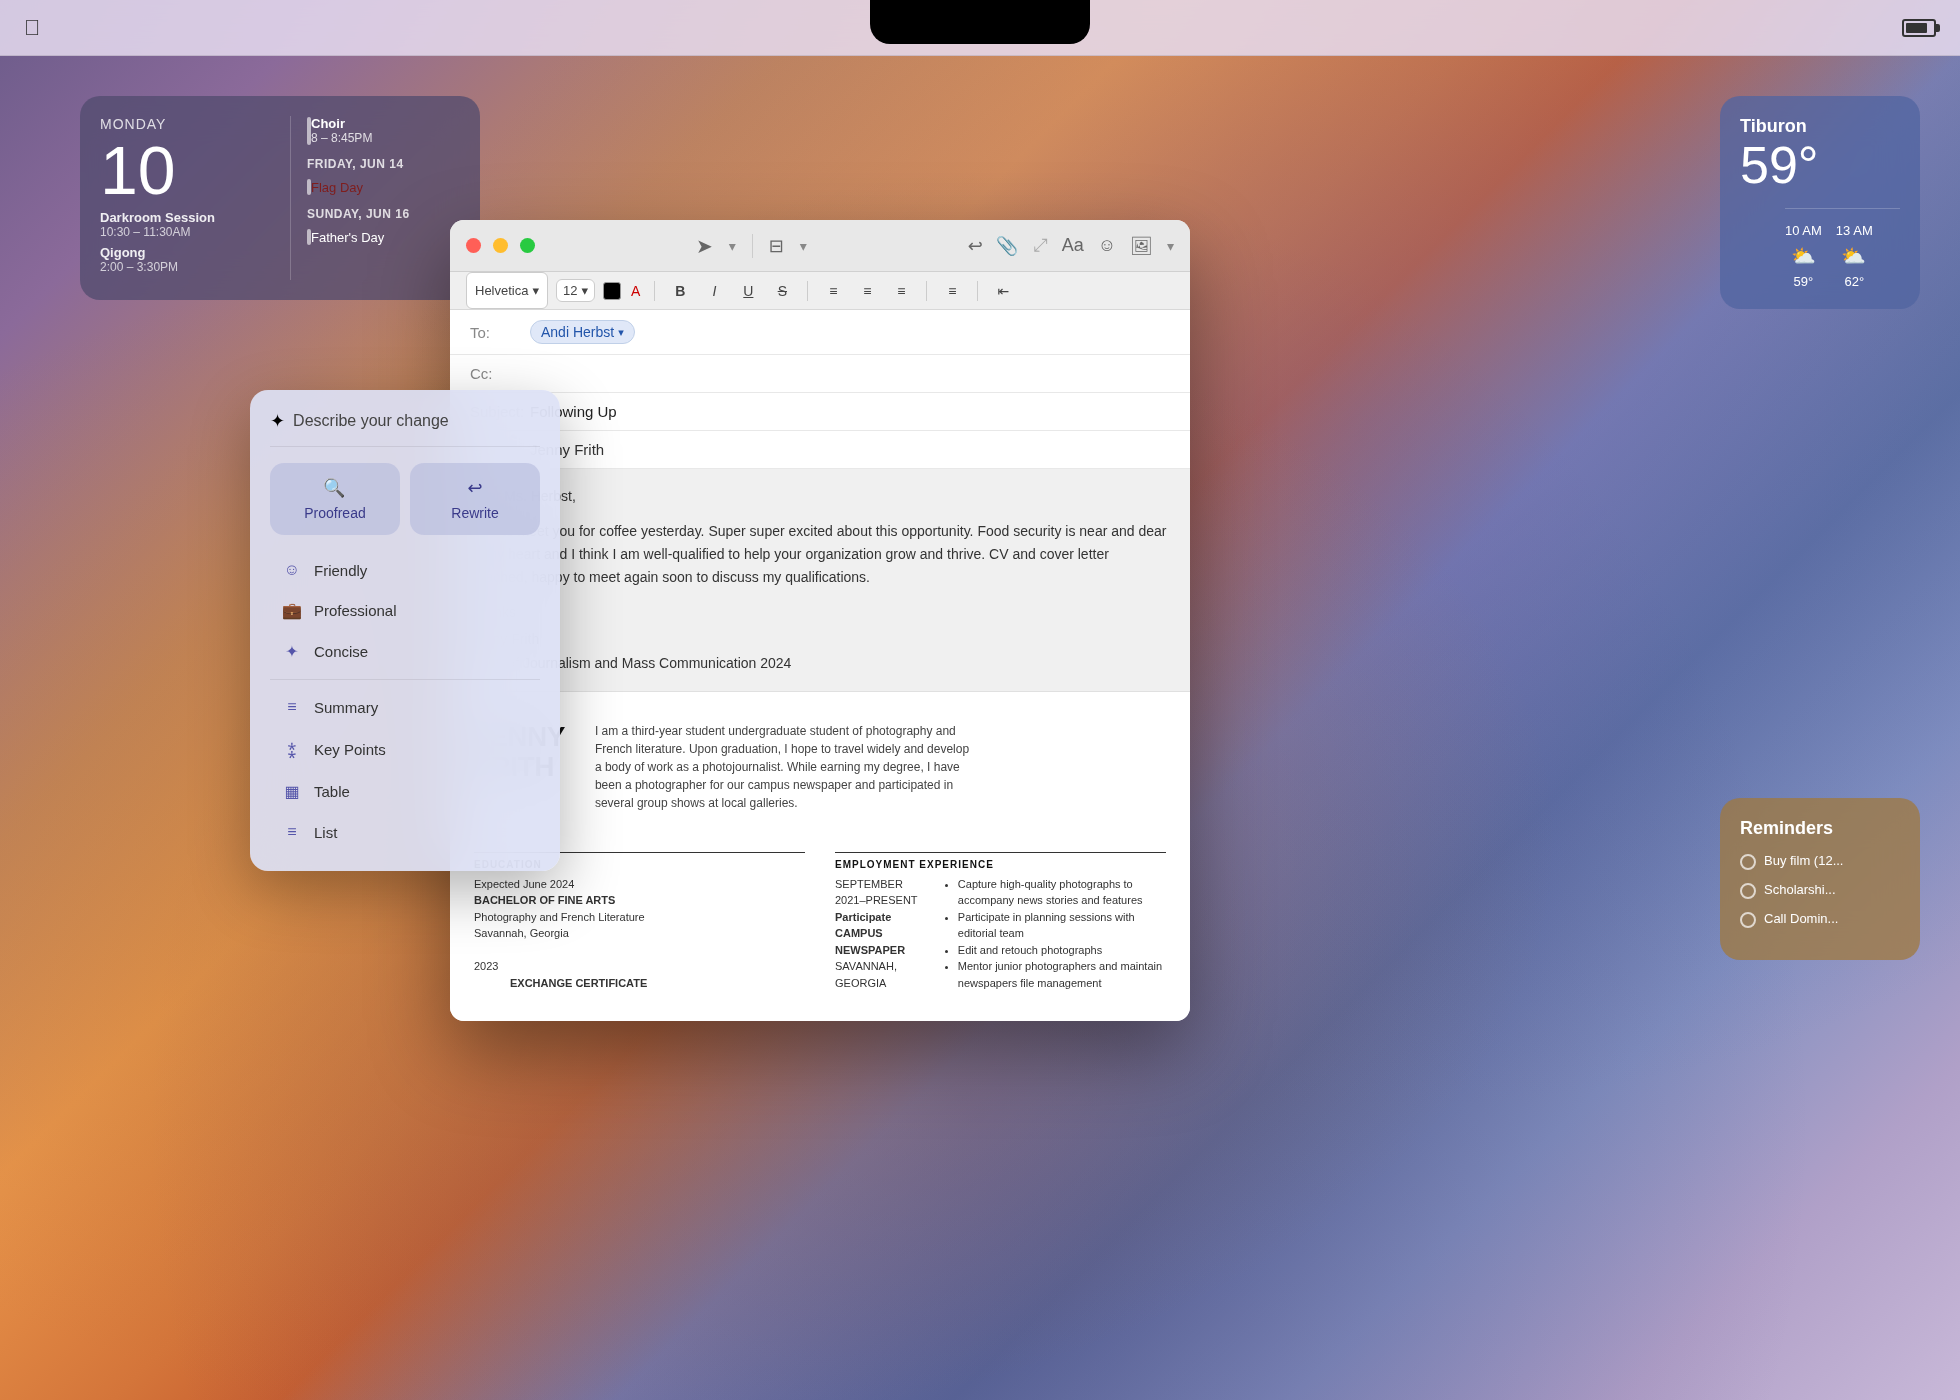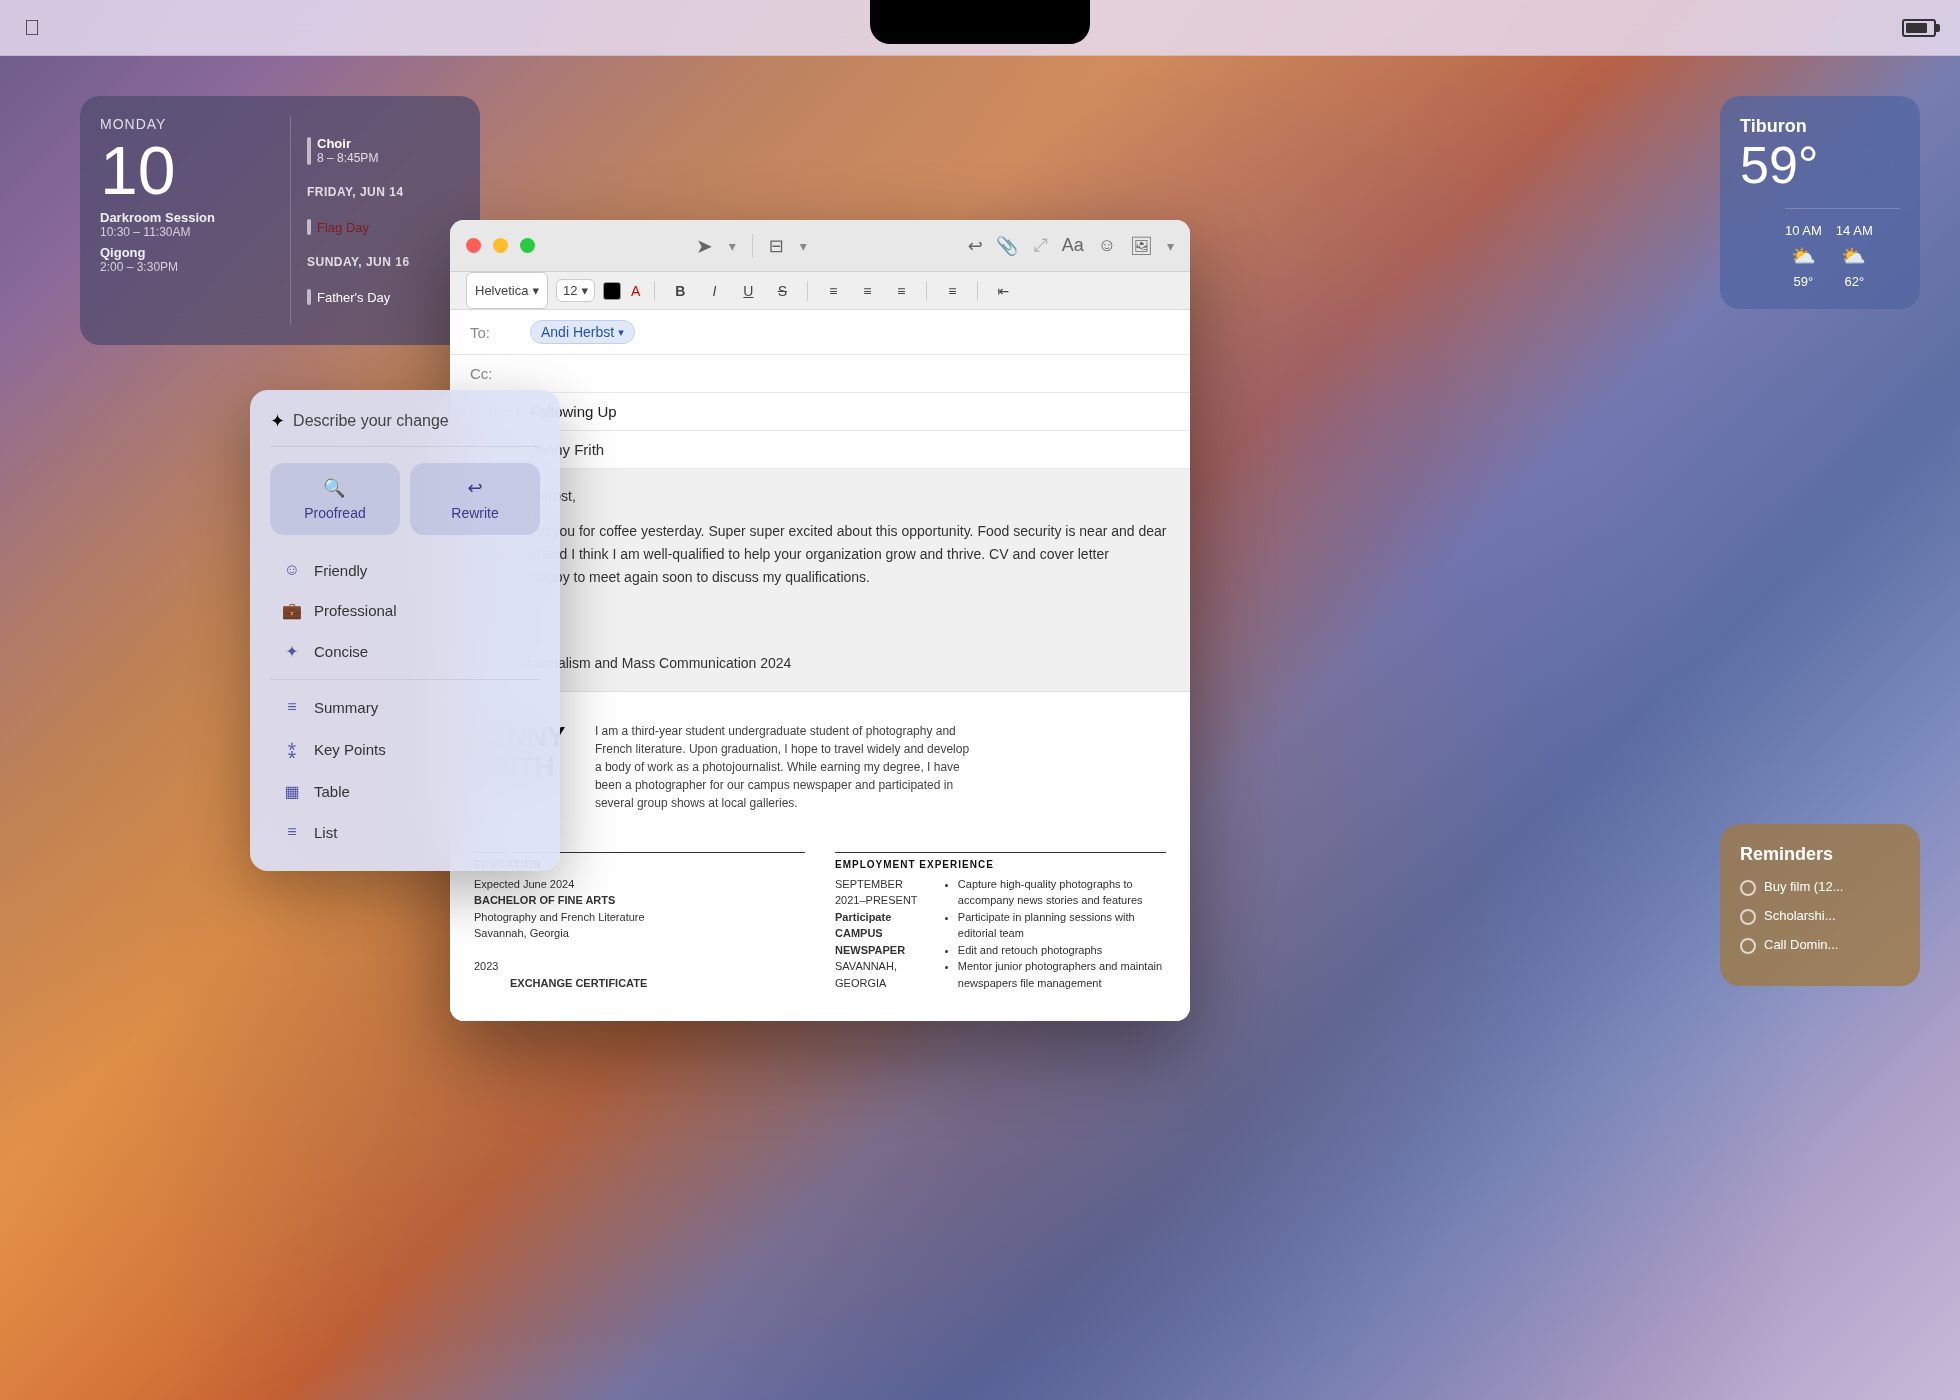--- a/index.html
+++ b/index.html
@@ -190,23 +190,22 @@
       margin-top: 12px;
     }
 
     .cal-section-header:first-child {
       margin-top: 0;
     }
 
     .cal-section-event {
       display: flex;
       align-items: center;
-      gap: 6px;
       font-size: 13px;
-      margin: 20px 0;
+      margin: 0 0;
     }
 
     .cal-dot {
       width: 4px;
       height: 28px;
       background: rgba(255,255,255,0.6);
       border-radius: 2px;
       flex-shrink: 0;
     }
 
@@ -563,21 +562,21 @@
       font-size: 13px;
     }
 
     .weather-icon-sm {
       font-size: 20px;
     }
 
     
     .reminders-widget {
       position: absolute;
-      top: 824px;
+      top: 798px;
       right: 40px;
       width: 200px;
       background: rgba(160, 120, 60, 0.75);
       backdrop-filter: blur(20px);
       border-radius: 20px;
       padding: 20px;
       color: white;
       z-index: 10;
     }
 
@@ -846,21 +845,21 @@
 <div class="weather-widget">
   <div class="weather-city">Tiburon</div>
   <div class="weather-temp">59°</div>
   <div class="weather-hourly">
     <div class="weather-hour-item">
       <span>10 AM</span>
       <span class="weather-icon-sm">⛅</span>
       <span>59°</span>
     </div>
     <div class="weather-hour-item">
-      <span>14 AM</span>
+      <span>13 AM</span>
       <span class="weather-icon-sm">⛅</span>
       <span>62°</span>
     </div>
   </div>
 </div>
 
 <div class="reminders-widget">
   <div class="reminders-title">Reminders</div>
   <div class="reminder-item">
     <div class="reminder-circle"></div>

